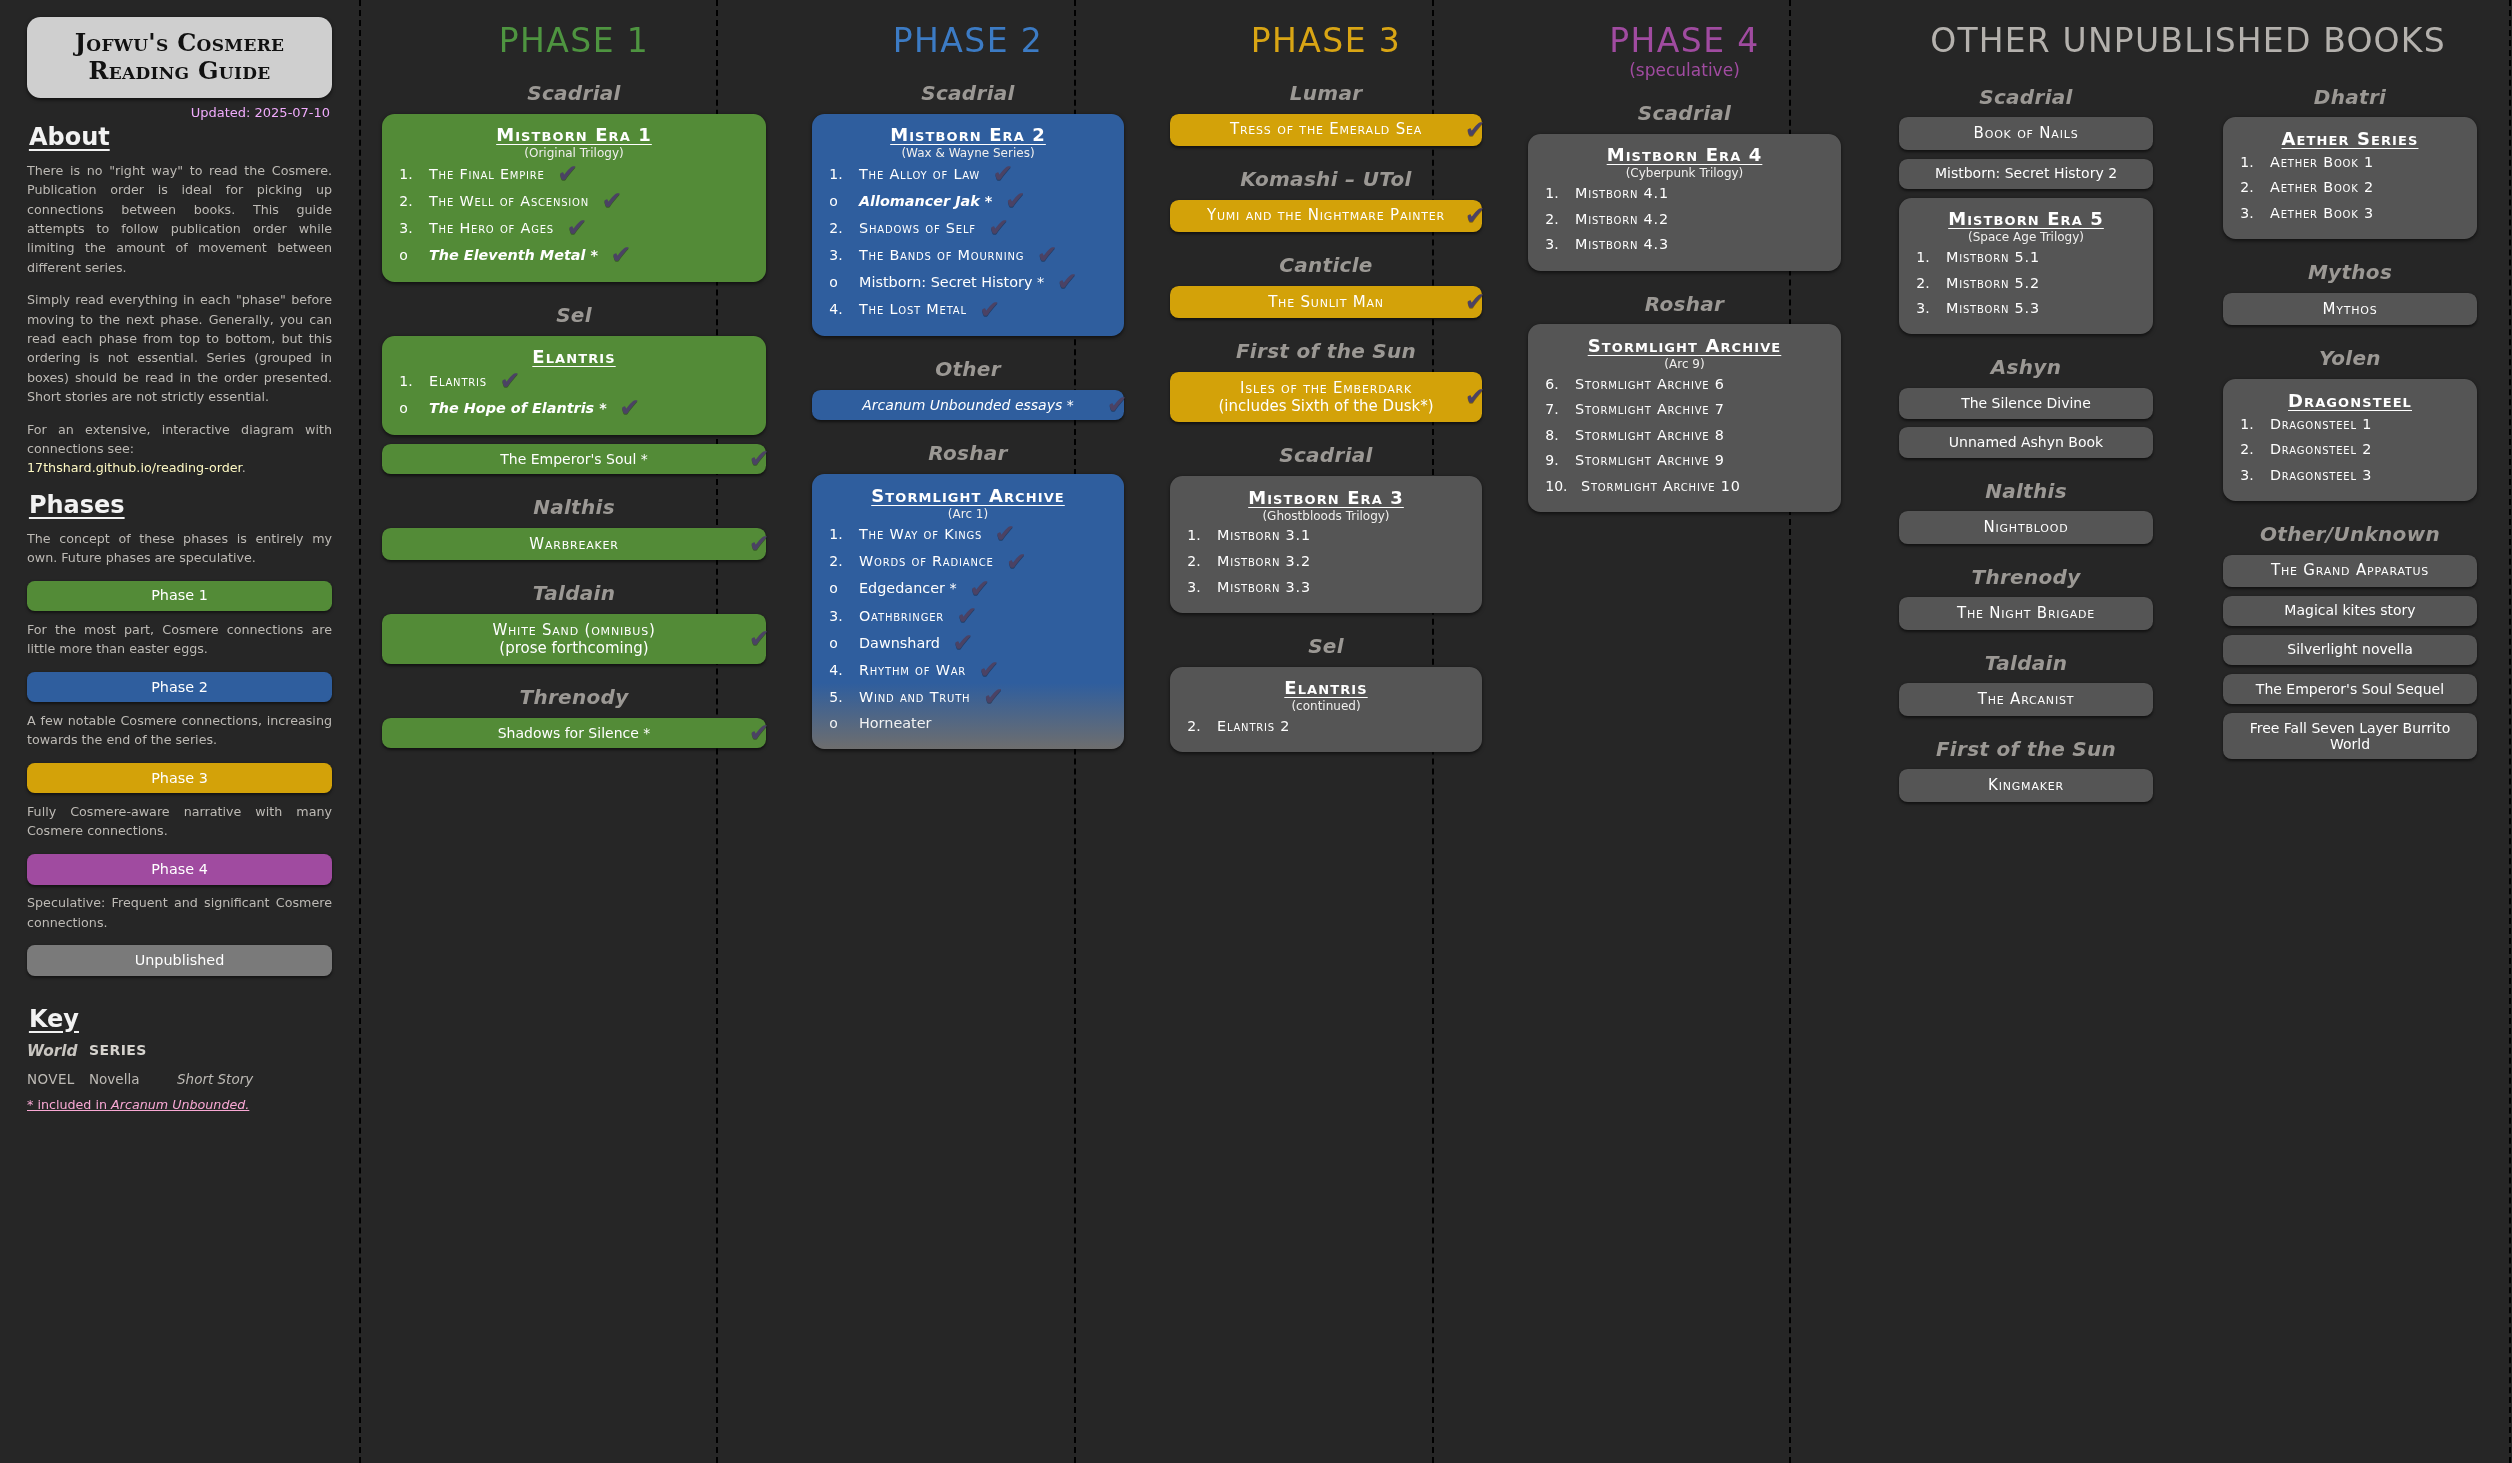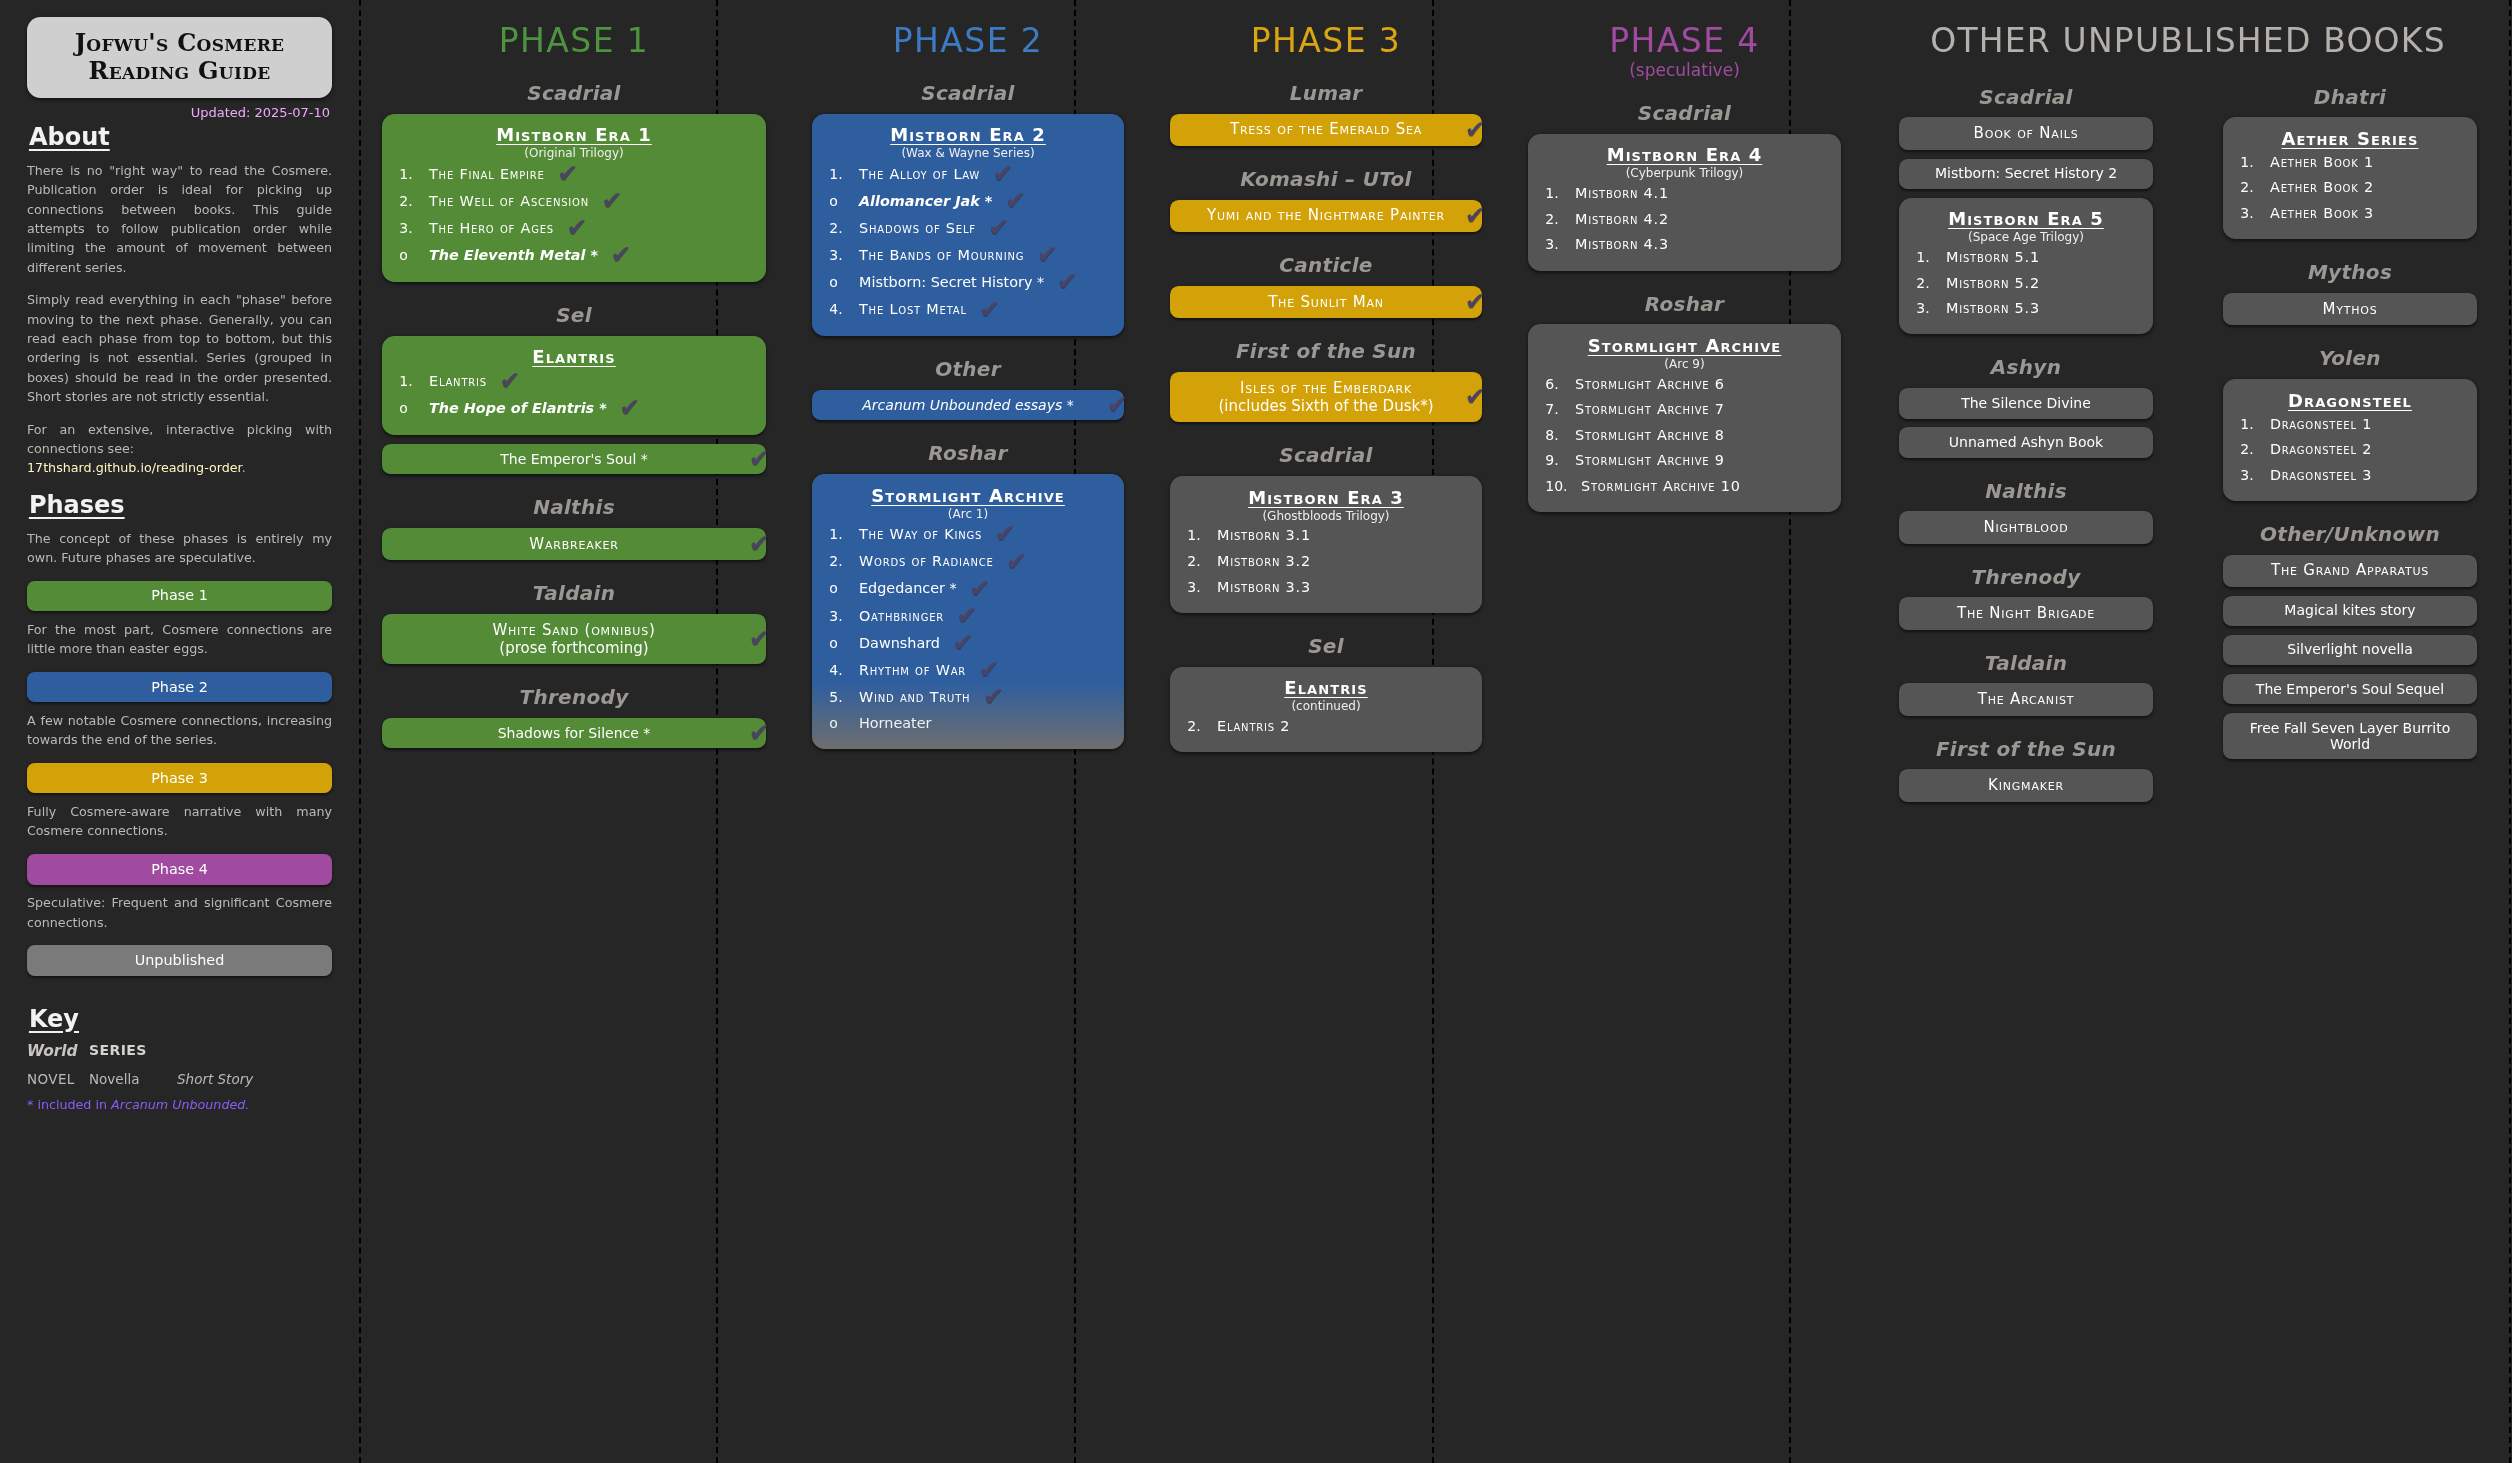--- a/index.html
+++ b/index.html
@@ -66,21 +66,21 @@
     box-shadow: 0 1.9px 2.9px rgba(0,0,0,.5);
   }
   .key-row { display: flex; color: #bdbab5; margin-bottom: 10.6px; }
   .key-row .k1 { width: 62px; }
   .key-row .k2 { width: 88px; }
   .kw { font-style: italic; font-weight: bold; font-size: 15.4px; color:#c9c6c1;}
   .ks { font-weight: bold; font-size: 14px; font-variant: small-caps; letter-spacing:0.4px; color:#d6d3ce;}
   .kn { font-size: 13.5px; font-variant: small-caps; letter-spacing:0.4px; }
   .kv { font-size: 13.5px; }
   .kss { font-size: 13.5px; font-style: italic; }
-  .foot-note { color:#8b5cf6; font-size: 12.7px; margin-top: 7px; }
+  .foot-note { color:#f9a8d4; font-size: 12.7px; margin-top: 7px; text-decoration: underline; }
   .foot-note i { font-style: italic; }
 
   
   .col { position: relative; padding-top: 21px; }
   .col-p1 { width: 430px; flex: 0 0 430px; }
   .col-p2 { width: 358px; flex: 0 0 358px; }
   .col-p3 { width: 358px; flex: 0 0 358px; }
   .col-p4 { width: 359px; flex: 0 0 359px; }
   .col-unpub { flex: 1 1 auto; }
 
@@ -178,21 +178,21 @@
   <div class="vdiv" style="left:2509px"></div>
 
   <aside class="sidebar">
     <div class="title-card">Jofwu's Cosmere Reading Guide</div>
     <div class="updated">Updated: 2025-07-10</div>
 
     <div class="sec-head">About</div>
     <p class="para">There is no "right way" to read the Cosmere. Publication order is ideal for picking up connections between books. This guide attempts to follow publication order while limiting the amount of movement between different series.</p>
     <p class="para">Simply read everything in each "phase" before moving to the next phase. Generally, you can read each phase from top to bottom, but this ordering is not essential. Series (grouped in boxes) should be read in the order presented. Short stories are not strictly essential.</p>
     <p class="para">
-      <span>For an extensive, interactive picking with connections see:</span><br>
+      <span>For an extensive, interactive diagram with connections see:</span><br>
       <span class="linklike">17thshard.github.io/reading-order</span><span>.</span>
     </p>
 
     <div class="sec-head">Phases</div>
     <p class="para">The concept of these phases is entirely my own. Future phases are speculative.</p>
     <div id="phase-legend">
         <div class="phase-chip" style="background: rgb(83, 139, 55);">Phase 1</div>
         <p class="para">For the most part, Cosmere connections are little more than easter eggs.</p>
         <div class="phase-chip" style="background: rgb(47, 94, 158);">Phase 2</div>
         <p class="para">A few notable Cosmere connections, increasing towards the end of the series.</p>

